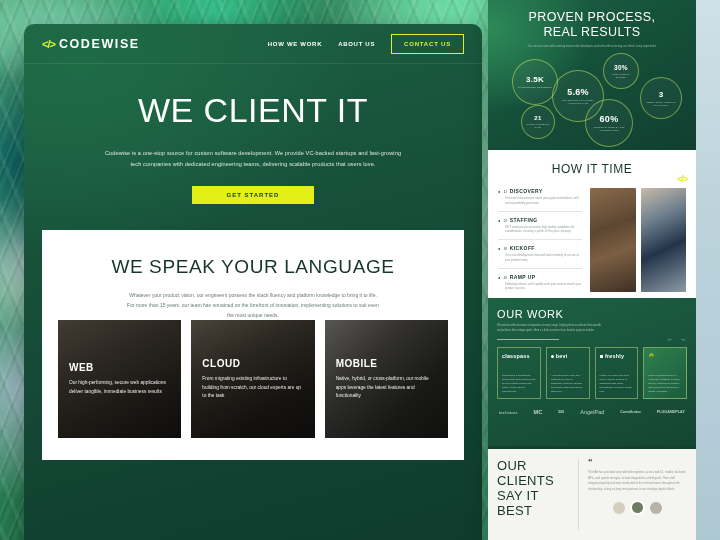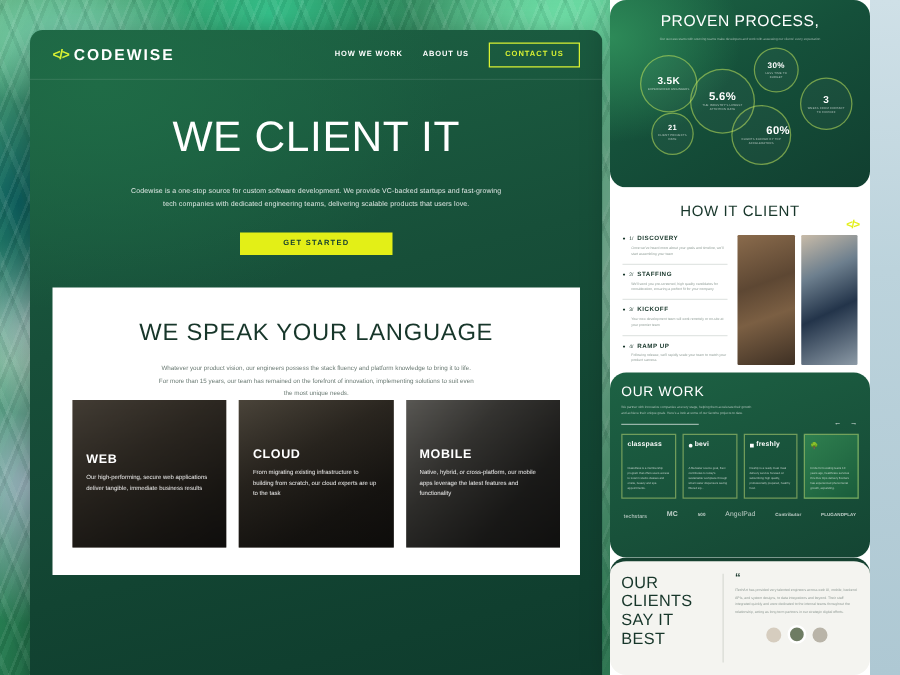--- a/index.html
+++ b/index.html
@@ -173,21 +173,20 @@
     position: absolute;
     left: 488px; top: 0;
     width: 208px; height: 540px;
     overflow: hidden;
     background: #ffffff;
     box-shadow: 0 0 22px rgba(0,0,0,0.25);
   }
 
   .sec {
     width: 100%;
-    border-radius: 13px;
   }
 
   
   .sec-results {
     height: 150px;
     position: relative;
     overflow: hidden;
     background:
       radial-gradient(ellipse 150px 120px at 0% 20%, #2d8a58 0%, rgba(45,138,88,0) 70%),
       linear-gradient(150deg, #1c6444 0%, #15503a 45%, #113f30 100%);
@@ -385,20 +384,21 @@
     </div>
   </div>
 
 </div>
 
 <div class="right-panel">
 
   <div class="sec sec-results">
     <h2>
       <span>PROVEN PROCESS,</span>
+      <span>REAL RESULTS</span>
     </h2>
     <div class="sub">Our success starts with sourcing teams make developers and work with assessing our clients' every expectation</div>
     <div class="bubbles">
       <div class="bub" style="left:16px; top:8px; width:46px; height:46px;">
         <span class="v" style="font-size:8px">3.5K</span>
         <span class="l">EXPERIENCED ENGINEERS</span>
       </div>
       <div class="bub" style="left:56px; top:19px; width:52px; height:52px;">
         <span class="v" style="font-size:9px">5.6%</span>
         <span class="l">THE INDUSTRY'S LOWEST ATTRITION RATE</span>
@@ -408,29 +408,29 @@
         <span class="l">LESS TIME TO BUDGET</span>
       </div>
       <div class="bub" style="left:144px; top:26px; width:42px; height:42px;">
         <span class="v" style="font-size:8px">3</span>
         <span class="l">WEEKS FROM CONTACT TO KICKOFF</span>
       </div>
       <div class="bub" style="left:25px; top:54px; width:34px; height:34px;">
         <span class="v" style="font-size:6px">21</span>
         <span class="l">CLIENT PROJECTS DATE</span>
       </div>
-      <div class="bub" style="left:89px; top:48px; width:48px; height:48px;align-items:flex-end;">
+      <div class="bub" style="left:89px; top:48px; width:48px; height:48px;">
         <span class="v" style="font-size:9px">60%</span>
         <span class="l">CLIENTS BACKED BY TOP ACCELERATORS</span>
       </div>
     </div>
   </div>
 
   <div class="sec sec-how">
-    <h2>HOW IT CLIENT</h2>
+    <h2>HOW IT TIME</h2>
     <div class="how-badge">&lt;/&gt;</div>
     <div class="how-body">
       <div class="steps">
         <div class="step">
           <div class="step-head">
             <span class="step-bullet">●</span>
             <span class="step-num">1/</span>
             <span class="step-title">DISCOVERY</span>
           </div>
           <div class="step-desc">Once we've heard more about your goals and timeline, we'll start assembling your team</div>

